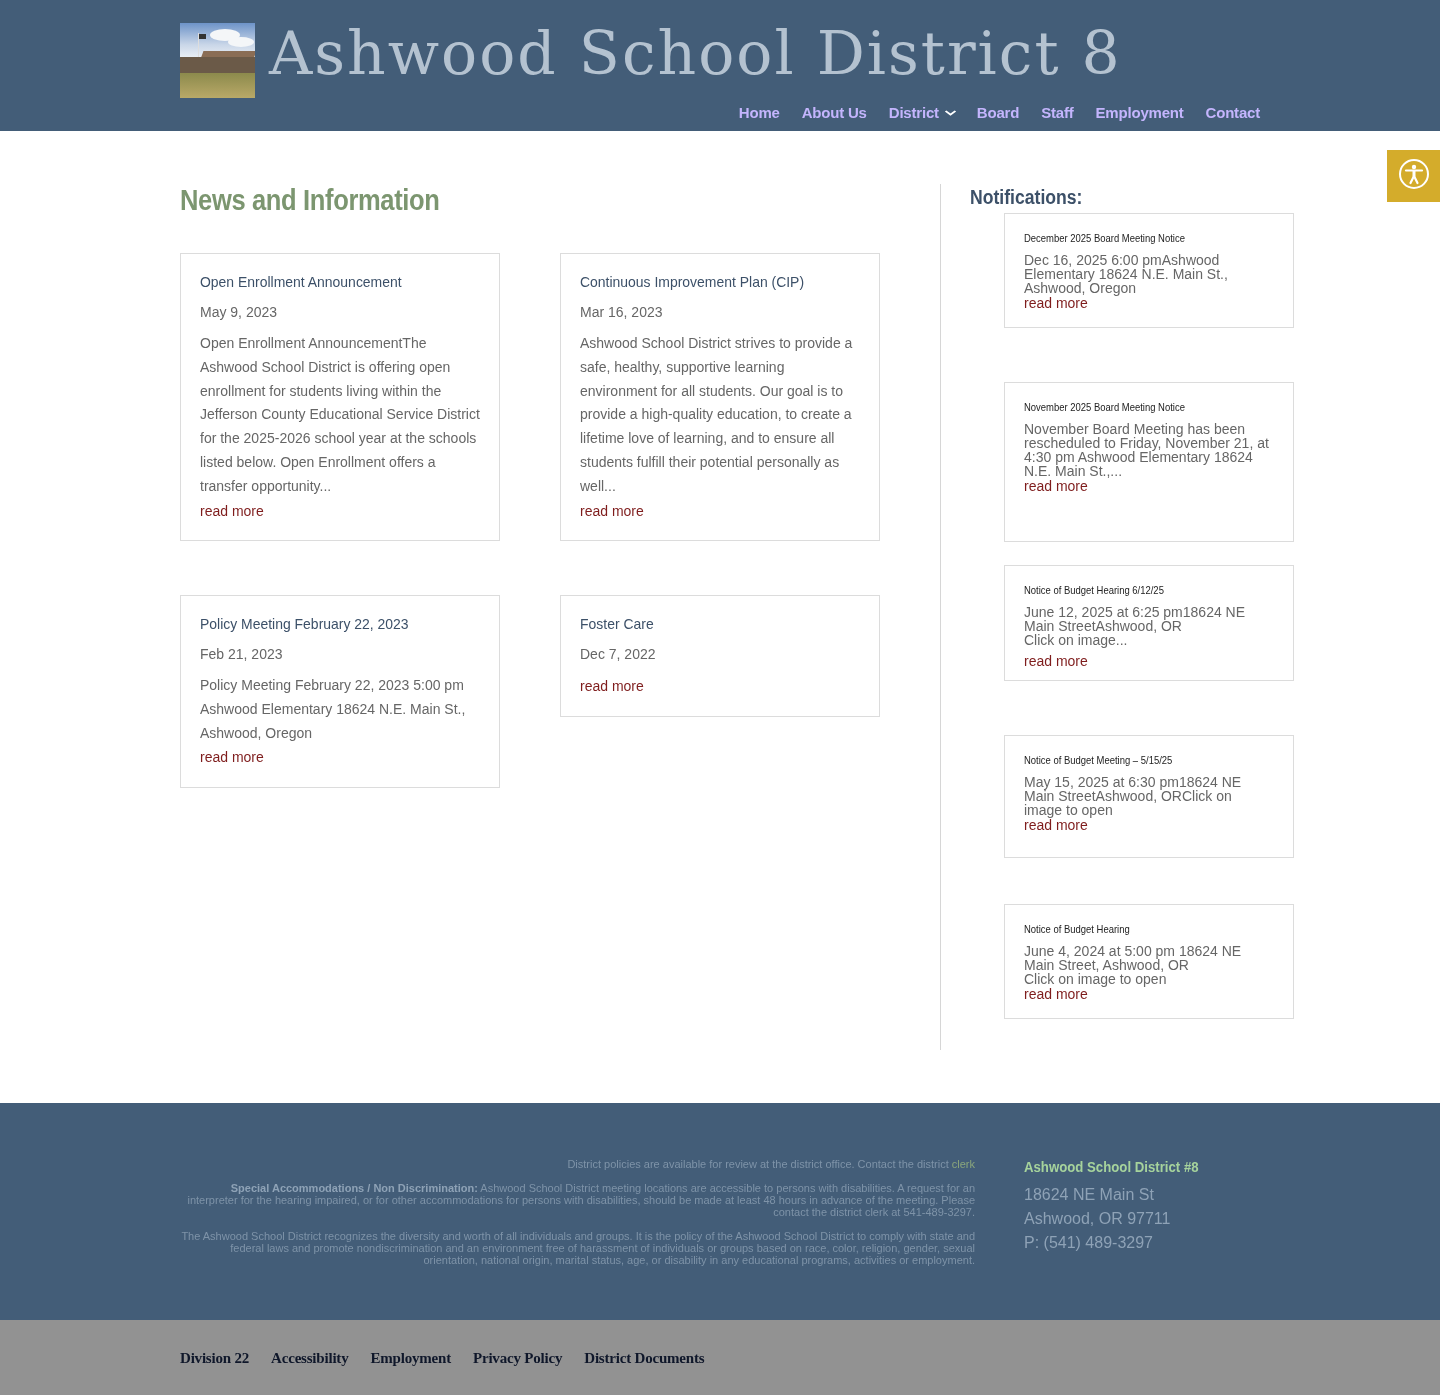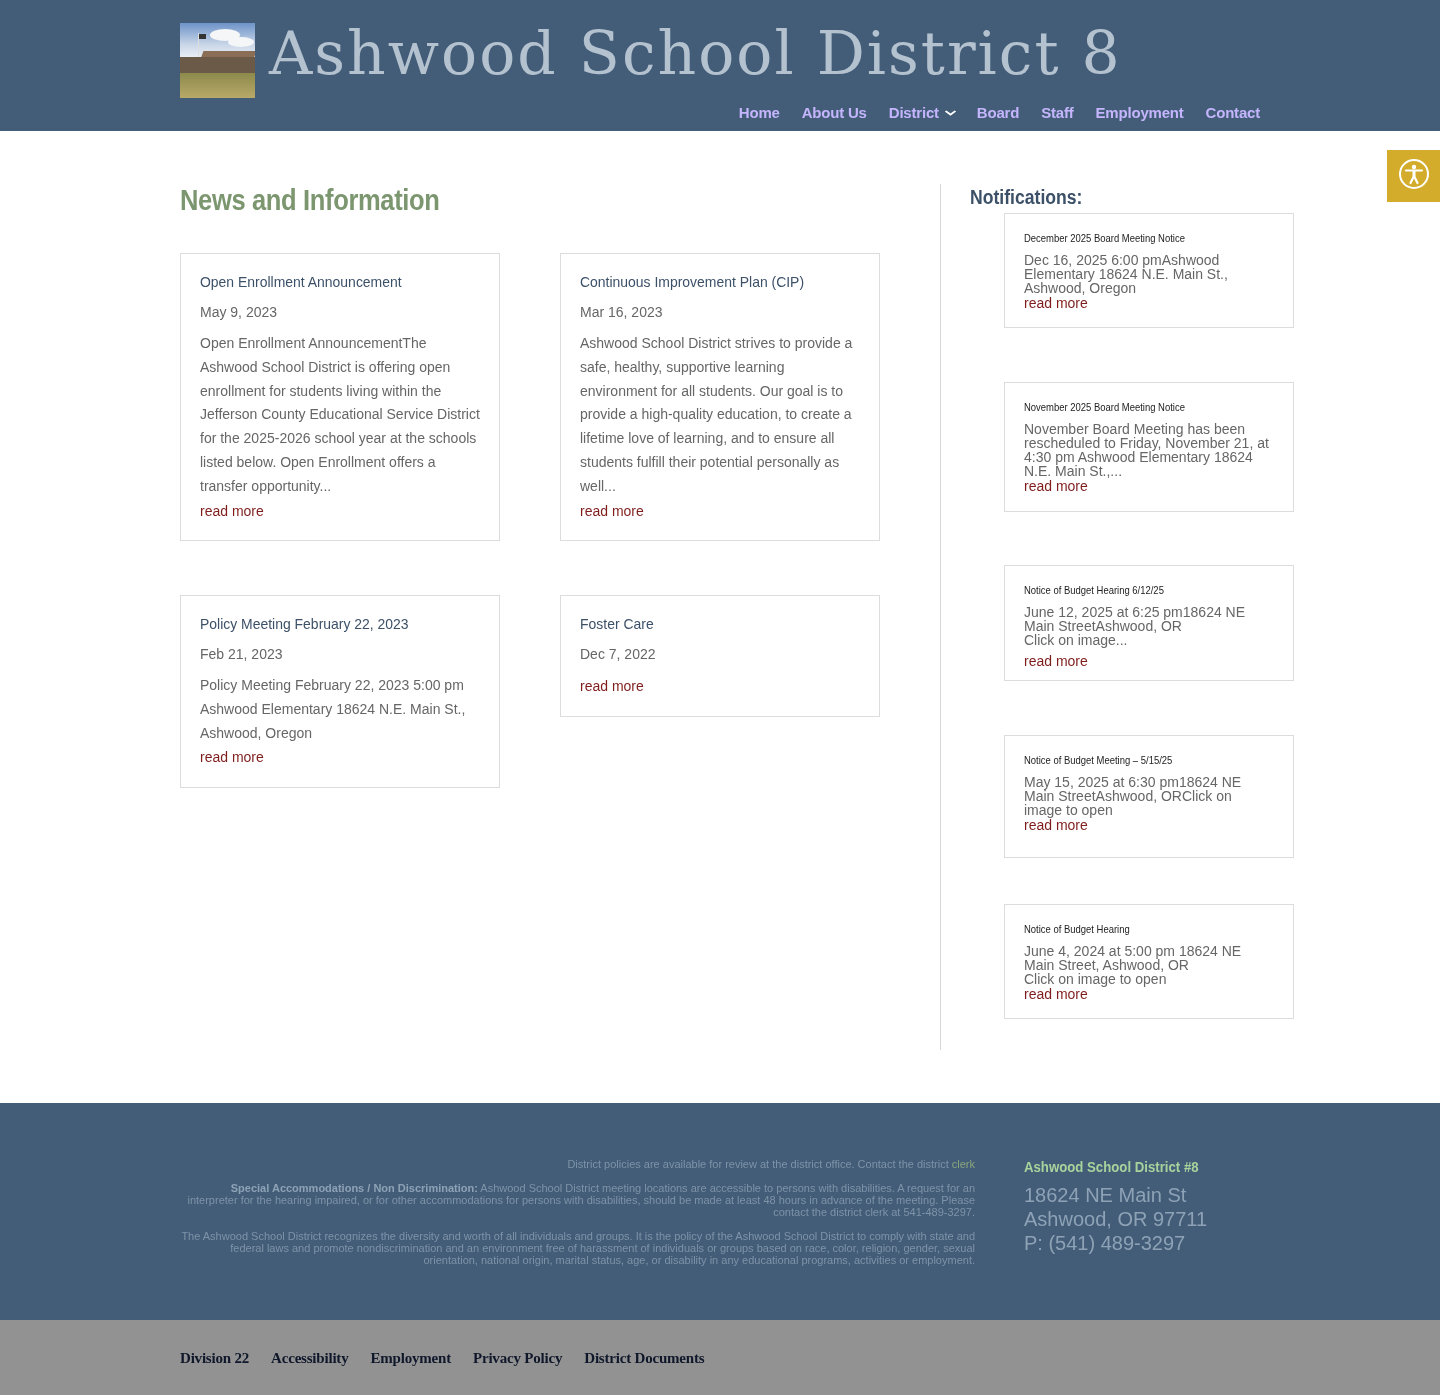--- a/index.html
+++ b/index.html
@@ -46,21 +46,21 @@
     .notice .read-more { line-height: 16px; }
 
     
     .site-footer { background: #435d78; height: 217px; position: relative; }
     .footer-text { position: absolute; left: 180px; top: 55px; width: 795px; text-align: center; font-size: 11px; line-height: 12px; color: #7e93a8; }
     .footer-text p { margin-bottom: 12px; text-align: right; }
     .footer-text .clerk { color: #8aa67c; }
     .footer-text b { color: #8ea2b6; }
     .footer-contact { position: absolute; left: 983px; top: 55px; margin-left: 41px; }
     .footer-contact .fc-title { font-weight: bold; font-size: 15px; color: #a6d39c; margin-bottom: 8px; transform: scaleX(0.88); transform-origin: left; white-space: nowrap; }
-    .footer-contact .fc-line { font-size: 20px; color: #8ea2b6; line-height: 24px; }
+    .footer-contact .fc-line { font-size: 16px; color: #8ea2b6; line-height: 24px; }
 
     .bottom-bar { background: #929292; height: 77px; position: relative; }
     .bottom-nav { position: absolute; left: 180px; top: 30px; display: flex; }
     .bottom-nav a { color: #0f172a; font-weight: bold; font-size: 15px; margin-right: 22px; letter-spacing: -0.2px; font-family: Liberation Serif, serif; }
   </style>
 </head>
 <body>
 
 <header class="site-header">
   <div class="header-inner">
@@ -144,21 +144,21 @@
     <h2 class="sidebar-title">Notifications:</h2>
 
     <div class="notice" style="top:82px;height:115px;">
       <a class="notice-title" style="display:block;">December 2025 Board Meeting Notice</a>
       <p class="notice-body">Dec 16, 2025 6:00 pmAshwood
 Elementary 18624 N.E. Main St.,
 Ashwood, Oregon</p>
       <a class="read-more">read more</a>
     </div>
 
-    <div class="notice" style="top:251px;height:130px;">
+    <div class="notice" style="top:251px;height:160px;">
       <a class="notice-title" style="display:block;">November 2025 Board Meeting Notice</a>
       <p class="notice-body">November Board Meeting has been
 rescheduled to Friday, November 21, at
 4:30 pm Ashwood Elementary 18624
 N.E. Main St.,...</p>
       <a class="read-more">read more</a>
     </div>
 
     <div class="notice" style="top:434px;height:116px;">
       <a class="notice-title" style="display:block;">Notice of Budget Hearing 6/12/25</a>

